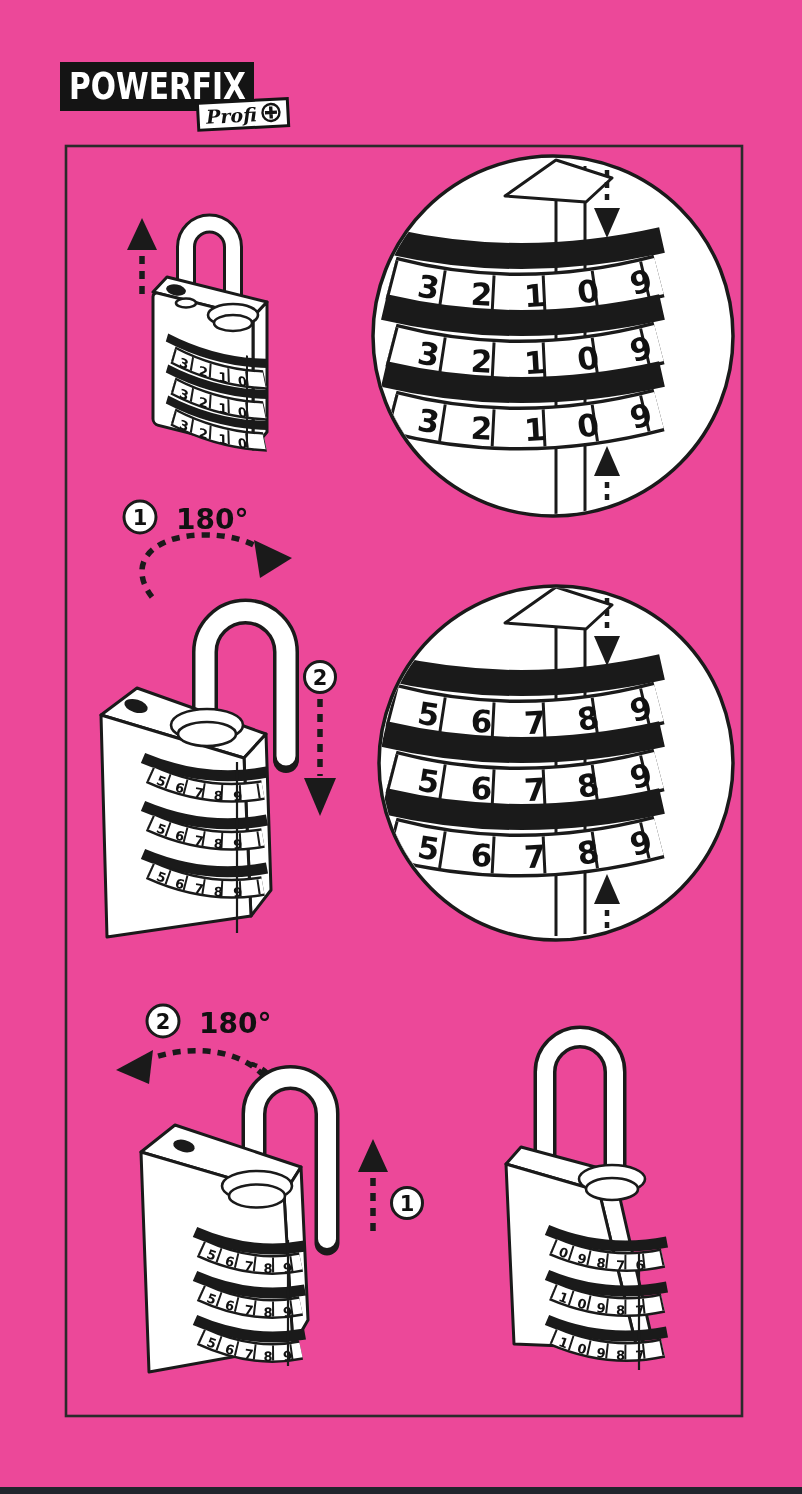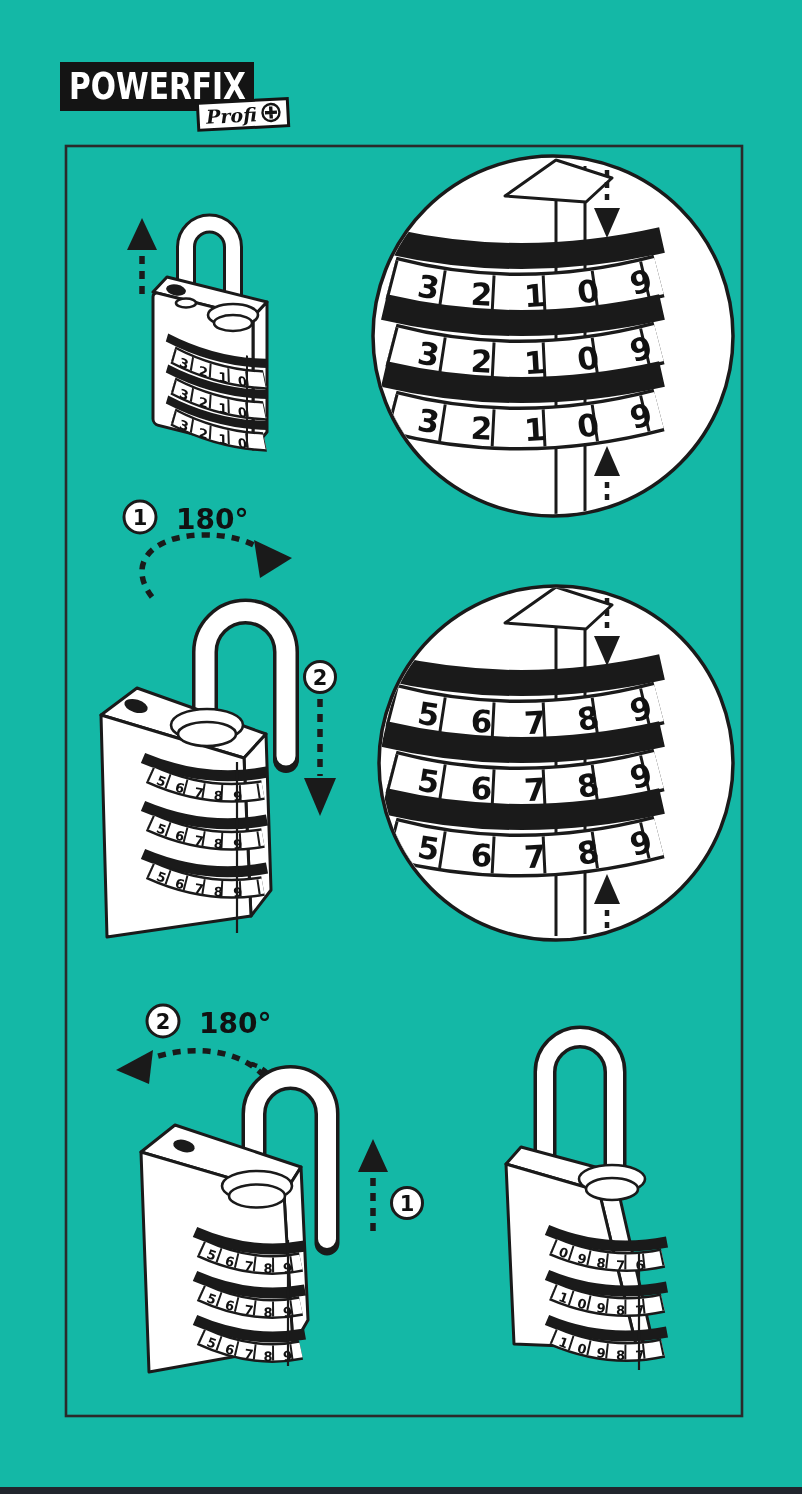--- a/index.html
+++ b/index.html
@@ -1,16 +1,16 @@
 <!DOCTYPE html>
 <html><head>
 <meta charset="utf-8">
 <style>
   html,body{margin:0;padding:0;background:#fff;width:802px;}
-  .page{position:relative;width:802px;height:1494px;background:#14b8a6;overflow:hidden;}
+  .page{position:relative;width:802px;height:1494px;background:#ec4899;overflow:hidden;}
   svg{display:block;}
   .face{fill:#ffffff;stroke:#1a1a1a;stroke-width:3;stroke-linejoin:round;}
   .face-thin{fill:#ffffff;stroke:#1a1a1a;stroke-width:2.6;stroke-linejoin:round;}
   .band{stroke:#1a1a1a;fill:none;}
   .strip-o{stroke:#1a1a1a;fill:none;}
   .strip-w{stroke:#ffffff;fill:none;}
   .divs{stroke:#1a1a1a;fill:none;}
   .guide{fill:none;stroke:none;}
   .digits-sm{font:bold 13px "DejaVu Sans",sans-serif;letter-spacing:11px;fill:#111;}
   .digits-lg{font:bold 31px "DejaVu Sans",sans-serif;letter-spacing:33px;fill:#111;}

